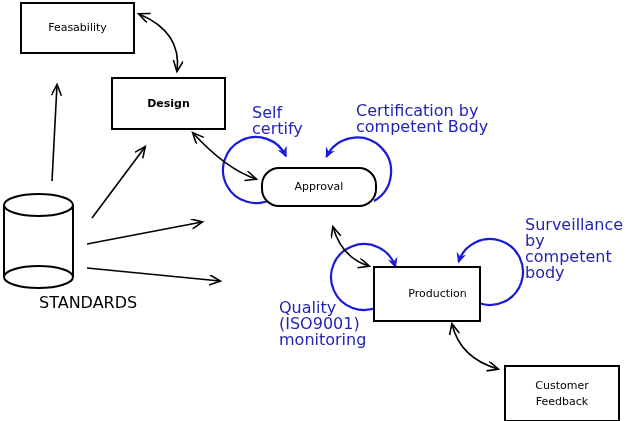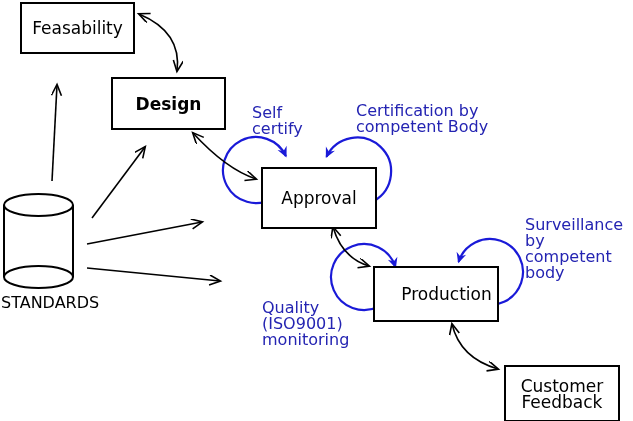--- a/index.html
+++ b/index.html
@@ -10,31 +10,31 @@
     font-family:"DejaVu Sans","Liberation Sans",sans-serif;
     overflow:hidden;
   }
   #lines{position:absolute;left:0;top:0;}
   .node-box{
     position:absolute;
     box-sizing:border-box;
     background:var(--box-fill,#fff);
     border:2px solid var(--box-border,#000);
     display:flex;align-items:center;justify-content:center;
-    font-size:17px;color:var(--label-text,#000);
+    font-size:11px;color:var(--label-text,#000);
     text-align:center;line-height:16px;
     white-space:pre-line;
   }
   .txt{
     position:absolute;
     font-size:16px;line-height:16px;
     white-space:pre-line;
   }
   .blue-note{color:var(--annotation-text,#2424b2);}
-  .black-label{color:var(--label-text,#000);}
+  .black-label{color:var(--label-text,#000);padding-left:38px;}
   .karrow{stroke:var(--line,#000);fill:none;stroke-width:1.6px;}
   .loop{stroke:var(--loop-stroke,#1a1ad8);fill:none;stroke-width:2.2px;}
   .cyl{stroke:var(--line,#000);stroke-width:2px;}
   .cyl-fill{fill:#fff;}
   .cyl-line{fill:none;}
   .blackhead{stroke:var(--line,#000);fill:none;stroke-width:1.6px;}
   .bluehead{fill:var(--loop-stroke,#1a1ad8);stroke:none;}
 </style>
 </head>
 <body>
@@ -74,41 +74,41 @@
   </svg>
 
   <div class="node-box" style="left:20px;top:2px;width:115px;height:52px;">
     <span>Feasability</span>
   </div>
 
   <div class="node-box" style="left:111px;top:77px;width:115px;height:53px;font-weight:bold;">
     <span>Design</span>
   </div>
 
-  <div class="node-box" style="left:261px;top:167px;width:116px;height:62px;">
+  <div class="node-box" style="left:261px;top:167px;width:116px;height:40px;border-radius:18px;">
     <span>Approval</span>
   </div>
 
-  <div class="node-box" style="left:373px;top:266px;width:126px;height:56px;padding-left:21px;">
+  <div class="node-box" style="left:373px;top:266px;width:108px;height:56px;padding-left:21px;">
     <span>Production</span>
   </div>
 
   <div class="node-box" style="left:504px;top:365px;width:116px;height:57px;">
     <span>Customer
 Feedback</span>
   </div>
 
   <div class="txt black-label" style="left:1px;top:295px;">STANDARDS</div>
 
   <div class="txt blue-note" style="left:252px;top:105px;">Self
 certify</div>
 
   <div class="txt blue-note" style="left:525px;top:217px;">Surveillance by
 competent body</div>
 
   <div class="txt blue-note" style="left:356px;top:103px;">Certification by
 competent Body</div>
 
-  <div class="txt blue-note" style="left:262px;top:300px;">Quality
+  <div class="txt blue-note" style="left:279px;top:300px;">Quality
 (ISO9001)
 monitoring</div>
 
 </div>
 
 </body></html>

